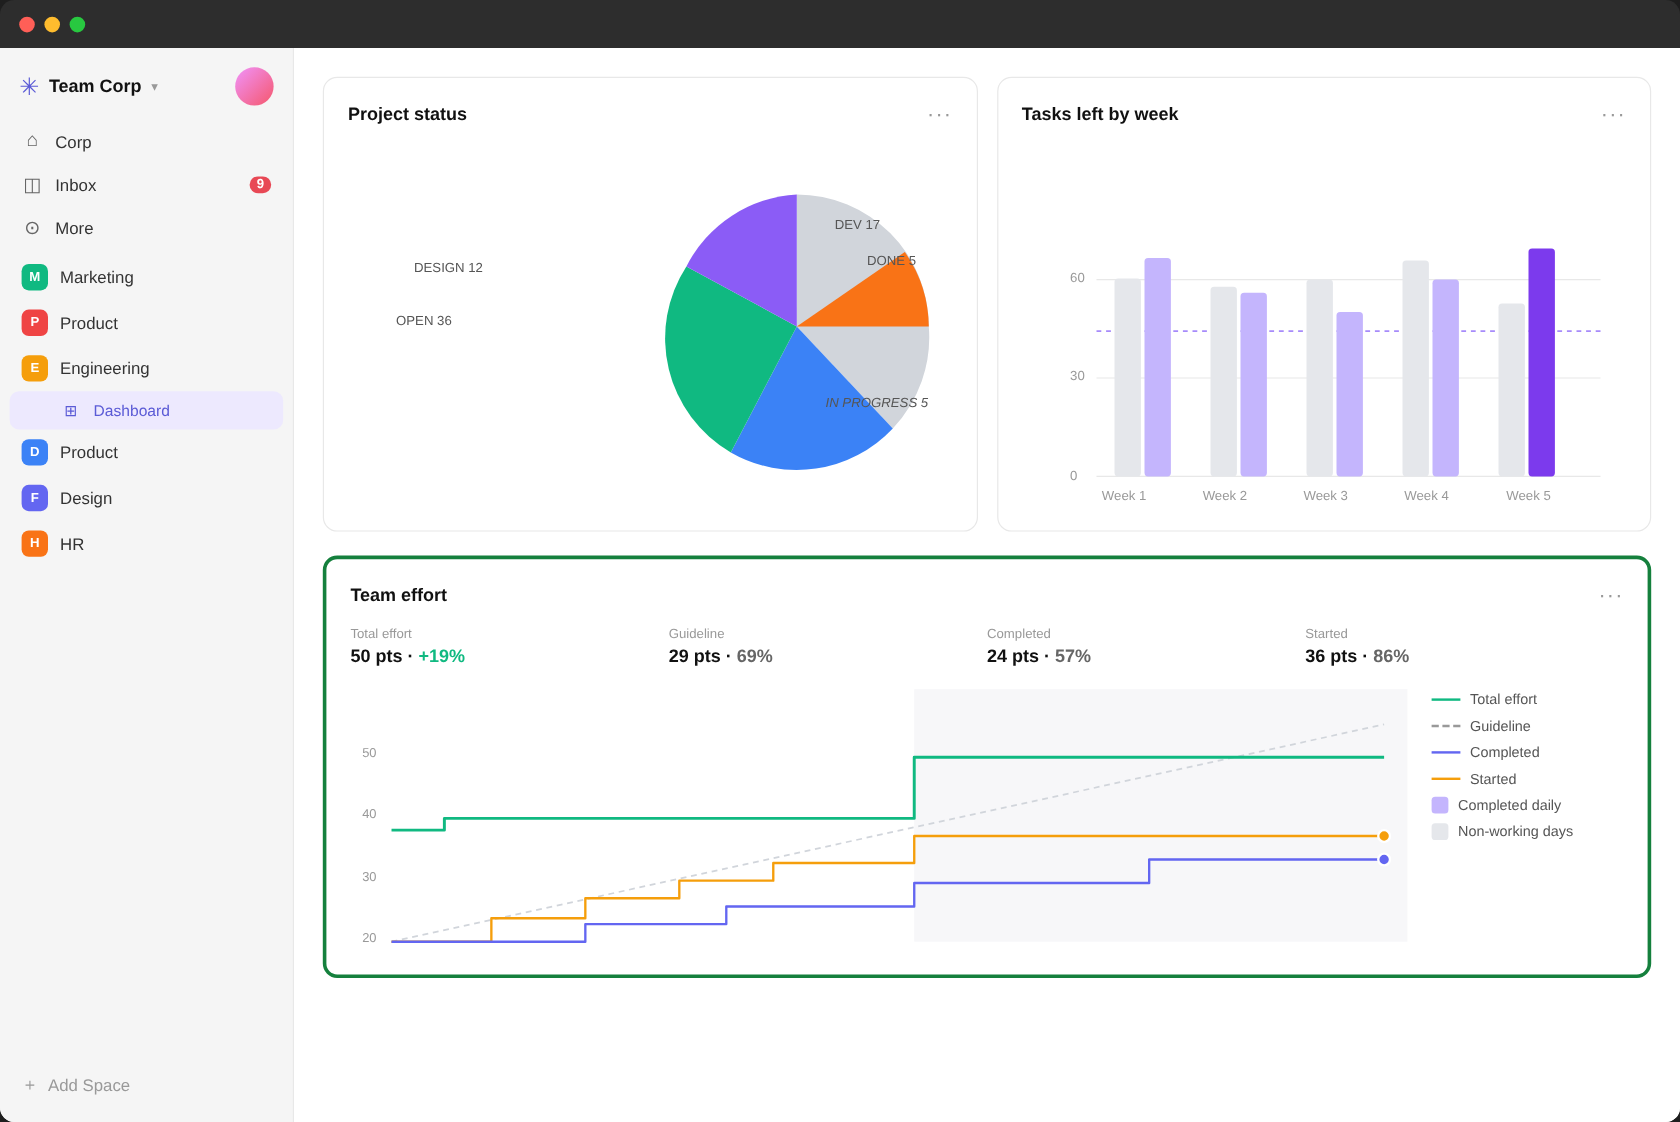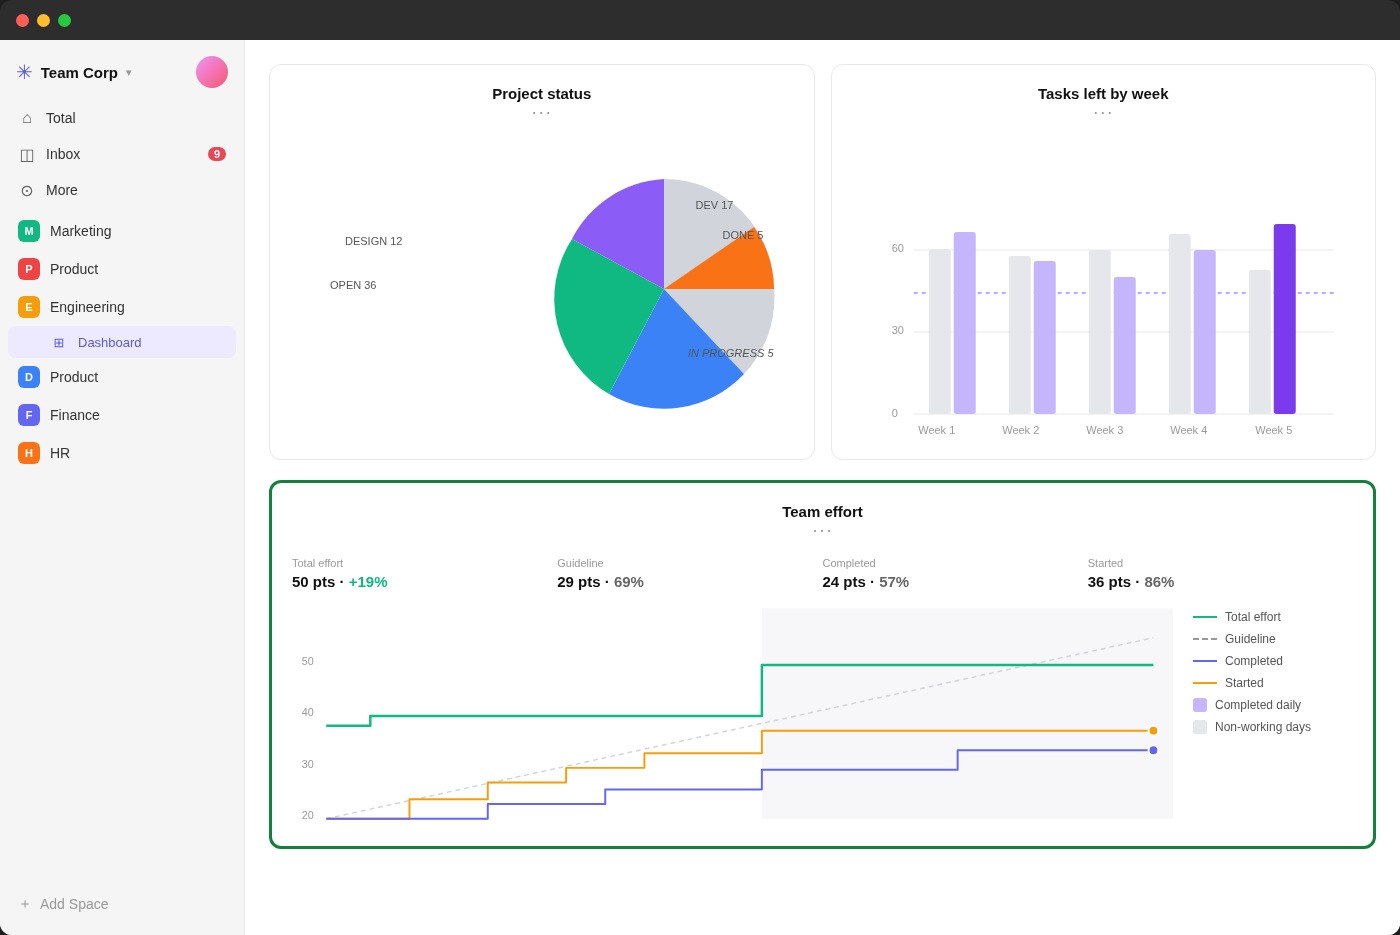--- a/index.html
+++ b/index.html
@@ -44,21 +44,21 @@
 
     
     .main { flex: 1; background: #fff; overflow-y: auto; padding: 24px; display: flex; flex-direction: column; gap: 20px; }
 
     
     .charts-row { display: flex; gap: 16px; }
     .chart-card { background: #fff; border: 1px solid #e8e8e8; border-radius: 12px; padding: 20px; flex: 1; }
     .chart-card.pie-card { flex: 1; }
     .chart-card.bar-card { flex: 1; }
 
-    .card-header { display: flex; align-items: center; justify-content: space-between; margin-bottom: 16px; flex-direction: column; }
+    .card-header { display: flex; align-items: center; justify-content: space-between; margin-bottom: 16px; }
     .card-title { font-size: 15px; font-weight: 600; color: #111; }
     .more-btn { color: #999; cursor: pointer; font-size: 18px; letter-spacing: 1px; }
 
     
     .pie-container { position: relative; display: flex; align-items: center; justify-content: flex-end; height: 300px; }
     .pie-svg { width: 260px; height: 260px; }
     .pie-label { position: absolute; font-size: 11px; color: #555; font-weight: 500; white-space: nowrap; }
 
     
     .bar-chart-container { height: 300px; position: relative; }
@@ -96,21 +96,21 @@
     <div class="sidebar-header">
       <span class="sidebar-logo">✳</span>
       <span class="sidebar-title">Team Corp</span>
       <span class="sidebar-chevron">▾</span>
       <div class="sidebar-avatar"></div>
     </div>
 
     <div class="sidebar-nav">
       <div class="nav-item">
         <span class="nav-icon">⌂</span>
-        <span>Total</span>
+        <span>Corp</span>
       </div>
       <div class="nav-item">
         <span class="nav-icon">◫</span>
         <span>Inbox</span>
         <span class="badge">9</span>
       </div>
       <div class="nav-item">
         <span class="nav-icon">⊙</span>
         <span>More</span>
       </div>
@@ -132,21 +132,21 @@
     <div class="sub-item active">
       <span class="sub-icon">⊞</span>
       <span>Dashboard</span>
     </div>
     <div class="space-item">
       <div class="space-avatar blue">D</div>
       <span>Product</span>
     </div>
     <div class="space-item">
       <div class="space-avatar indigo">F</div>
-      <span>Finance</span>
+      <span>Design</span>
     </div>
     <div class="space-item">
       <div class="space-avatar orange">H</div>
       <span>HR</span>
     </div>
 
     <div class="add-space">
       <span>＋</span>
       <span>Add Space</span>
     </div>

